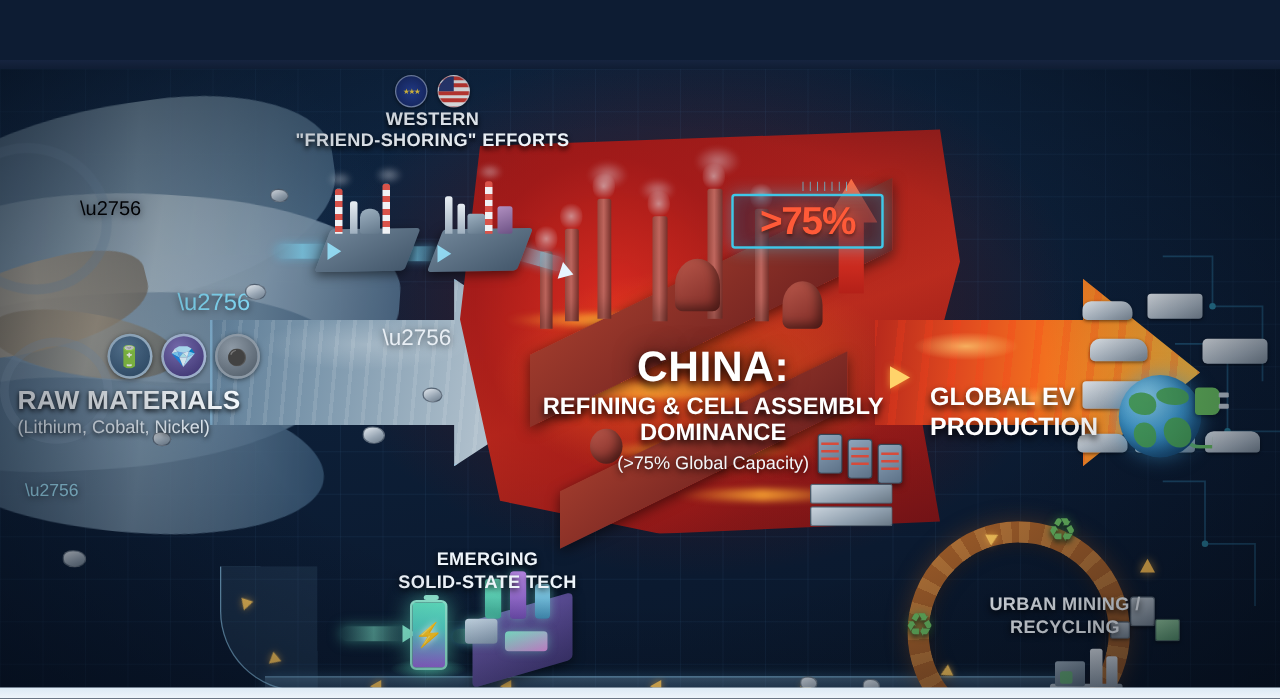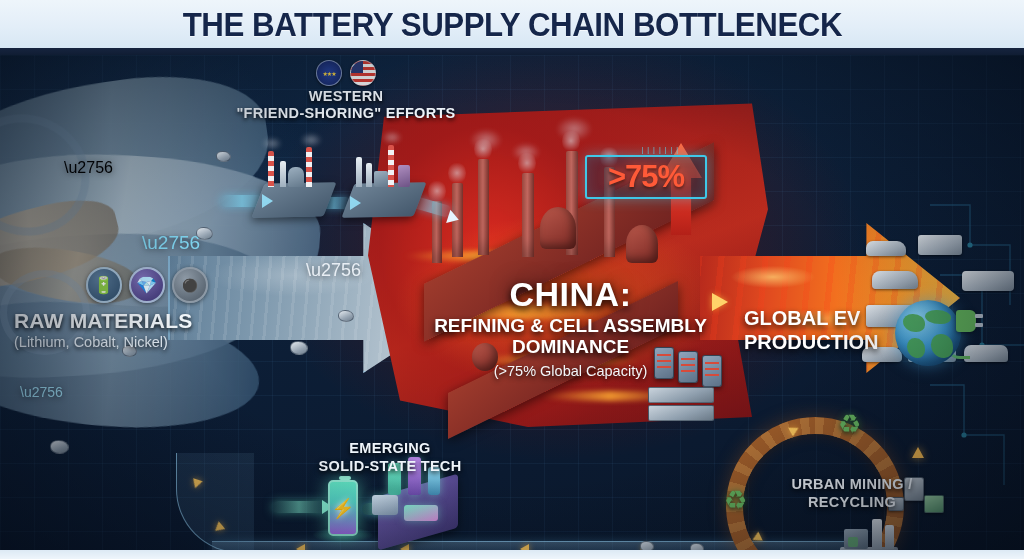--- a/index.html
+++ b/index.html
@@ -478,23 +478,20 @@
     background:linear-gradient(155deg,#e3e9ef,#96a4b2 60%,#6e7d8c);
     border:1px solid rgba(40,55,72,.55);
     border-radius:45% 55% 48% 52%;
   }
 </style>
 </head>
 <body>
 
 <div id="stage">
 
-  <div id="title-bar">
-    <div id="title-text">THE BATTERY SUPPLY CHAIN BOTTLENECK</div>
-  </div>
   <div id="title-underline"></div>
 
   <div id="canvas">
     <div id="grid"></div>
 
     <svg class="circuit" style="left:930px; top:130px; width:94px; height:300px;" viewBox="0 0 94 300">
       <path d="M0 20 H40 V60 H80 V120" stroke-width="1.4"></path>
       <path d="M10 90 H52 V160 H94" stroke-width="1.4"></path>
       <path d="M0 200 H34 V250 H74 V300" stroke-width="1.4"></path>
       <circle cx="40" cy="60" r="2.6" fill="#3fc8e8" stroke="none"></circle>

